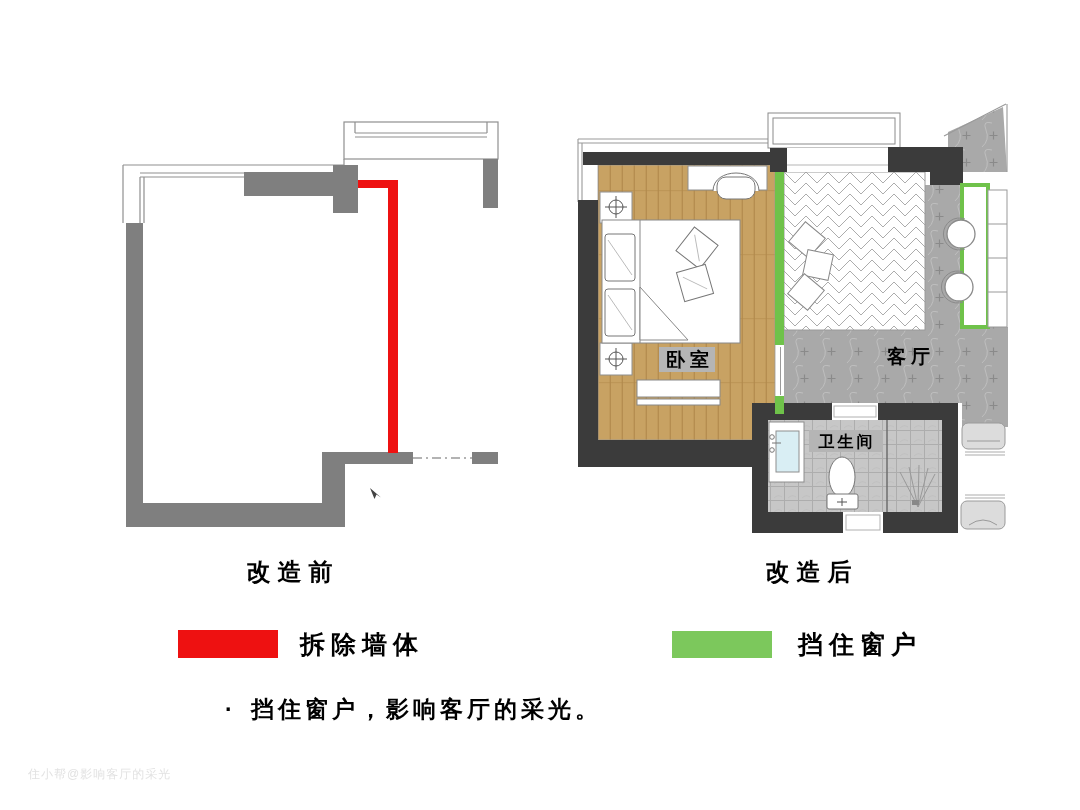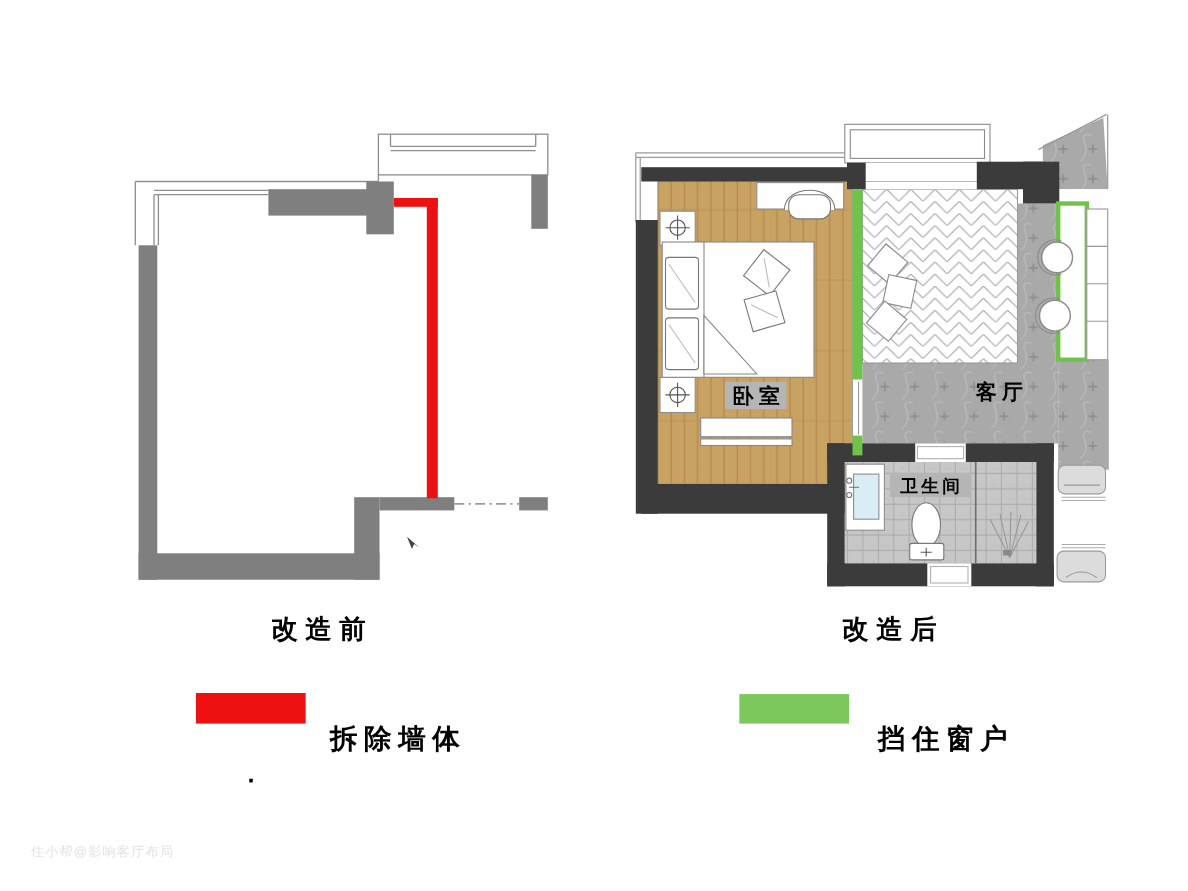--- a/index.html
+++ b/index.html
@@ -2,21 +2,21 @@
 <html><head>
 <meta charset="utf-8">
 <style>
   html,body{margin:0;padding:0;background:#ffffff;width:1080px;height:810px;overflow:hidden;}
   .stage{position:relative;width:1080px;height:590px;background:#ffffff;
          font-family:"Liberation Sans","DejaVu Sans",sans-serif;}
   .abs{position:absolute;}
   .plan-title{position:absolute;font-size:24px;font-weight:bold;color:#000;
               letter-spacing:7px;white-space:nowrap;text-align:center;}
   .legend-label{position:absolute;font-size:25px;font-weight:bold;color:#000;
-                letter-spacing:6px;white-space:nowrap;margin-top:27px;}
+                letter-spacing:6px;white-space:nowrap;}
   .notes{position:absolute;left:225px;top:692px;width:660px;display:flex;
          font-size:23px;font-weight:bold;color:#000;line-height:35px;letter-spacing:4px;}
   .notes .bullet{width:26px;flex:none;}
   .watermark{position:absolute;left:28px;top:766px;font-size:12px;color:#e2e2e2;
              letter-spacing:1px;}
   svg text{font-family:"Liberation Sans","DejaVu Sans",sans-serif;}
   .plan-label{font-size:19px;font-weight:bold;letter-spacing:5px;fill:#000;}
   .plan-label-sm{font-size:16px;font-weight:bold;letter-spacing:3px;fill:#000;}
 </style>
 </head>
@@ -245,18 +245,19 @@
   <div class="legend-label" style="left:300px;top:628px;">拆除墙体</div>
 
   <svg class="abs" style="left:672px;top:631px" width="100" height="27">
     <rect width="100" height="27" fill="#7cc85c"></rect>
   </svg>
   <div class="legend-label" style="left:798px;top:628px;">挡住窗户</div>
 
   <div class="notes">
     <span class="bullet">·</span>
     <span>
+      <div>挡住窗户，影响客厅的采光。</div>
     </span>
   </div>
 
-  <div class="watermark">住小帮@影响客厅布局</div>
+  <div class="watermark">住小帮@影响客厅的采光</div>
 
 </div>
 
 </body></html>

